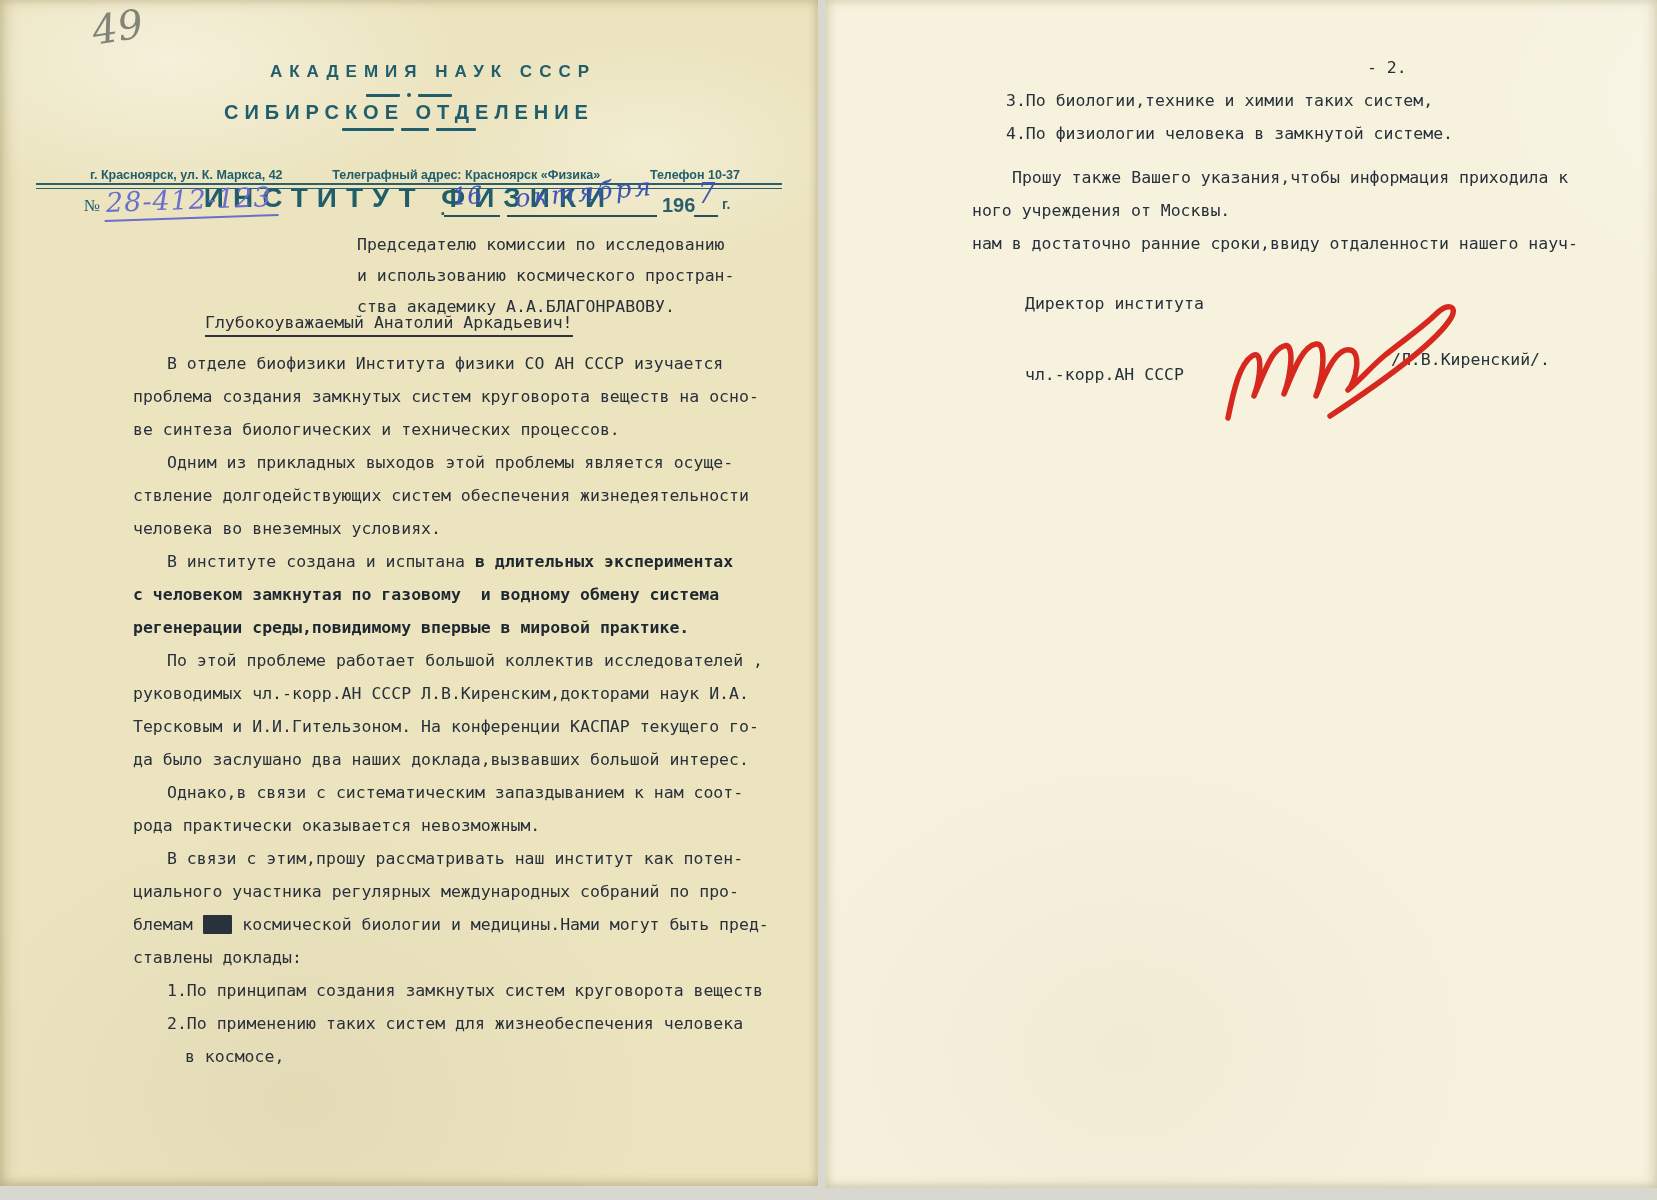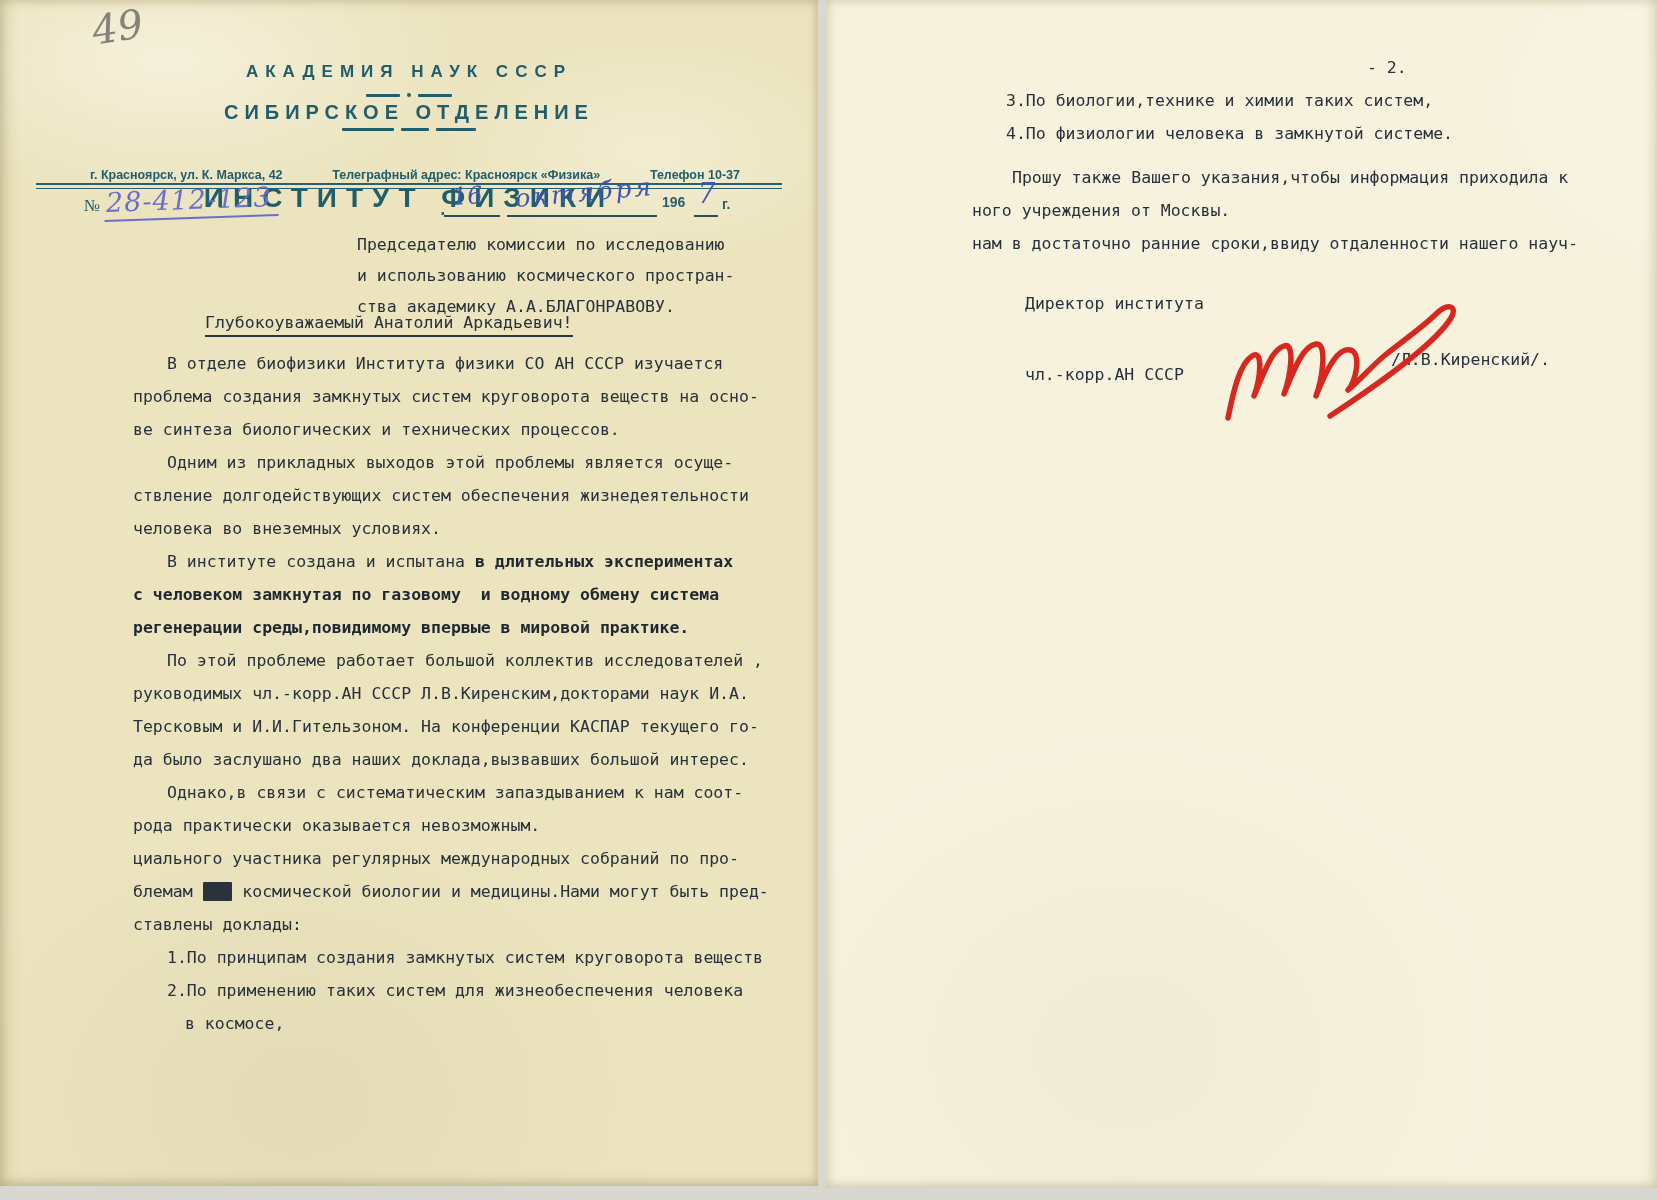--- a/index.html
+++ b/index.html
@@ -32,21 +32,21 @@
   .indent-0{padding-left:0;}
   .indent-1{padding-left:34px;}
   .indent-2{padding-left:52px;}
   .indent-3{padding-left:40px;}
   .gap-top{margin-top:11px;}
   .b{font-weight:bold;color:#1f2831;}
   .blot{background:#2a323c;color:#2a323c;border-radius:1px;}
 
   
   .lh{position:absolute;left:0;width:818px;text-align:center;color:#215e6b;font-family:"Liberation Sans",sans-serif;}
-  .lh1{top:62px;font-size:17px;font-weight:bold;letter-spacing:7px;}
+  .lh1{top:62px;font-size:17px;font-weight:bold;letter-spacing:7px;margin-left:24px;}
   .lh2{top:101px;font-size:20px;font-weight:bold;letter-spacing:6px;}
   .lh3{top:134px;font-size:28px;font-weight:bold;letter-spacing:9px;margin-top:48px;}
   .rule-row{position:absolute;left:0;width:818px;display:flex;justify-content:center;align-items:center;gap:7px;}
   .rr1{top:93px;}
   .rr2{top:128px;}
   .rdash{height:3px;background:#215e6b;border-radius:1px;}
   .rdot{width:4px;height:4px;background:#215e6b;border-radius:50%;}
   .addr-row{position:absolute;top:168px;left:90px;width:650px;display:flex;justify-content:space-between;color:#215e6b;font-family:"Liberation Sans",sans-serif;font-size:12.5px;font-weight:bold;}
   .dbl-rule{position:absolute;top:183px;left:36px;width:746px;height:3px;border-top:2px solid #2a5f6b;border-bottom:1px solid #2a5f6b;}
 
@@ -54,21 +54,21 @@
   .no-label{position:absolute;top:196px;left:84px;color:#215e6b;font-family:"Liberation Serif",serif;font-size:17px;}
   .hw{font-family:"DejaVu Serif",serif;font-style:italic;}
   .ref-num{position:absolute;top:184px;left:104px;font-size:27px;color:#6a6ecd;letter-spacing:1px;border-bottom:2px solid #6a6ecd;padding:0 6px 2px 2px;transform:rotate(-2deg);}
   .date-dot{position:absolute;top:200px;left:438px;color:#2a5f6b;font-weight:bold;}
   .hw-day{position:absolute;top:182px;left:452px;font-size:24px;color:#3f54b5;transform:rotate(-4deg);}
   .hw-month{position:absolute;top:178px;left:515px;font-size:25px;color:#3f54b5;letter-spacing:3px;transform:rotate(-5deg);}
   .u-seg{position:absolute;height:0;border-bottom:2px solid #2a4f5c;}
   .useg1{top:215px;left:444px;width:56px;}
   .useg2{top:215px;left:507px;width:150px;}
   .useg3{top:215px;left:694px;width:24px;}
-  .pr-year{position:absolute;top:194px;left:662px;color:#2a5f6b;font-family:"Liberation Sans",sans-serif;font-size:14px;font-weight:bold;}
+  .pr-year{position:absolute;top:194px;left:662px;color:#2a5f6b;font-family:"Liberation Sans",sans-serif;font-size:20px;font-weight:bold;}
   .hw-year{position:absolute;top:178px;left:698px;font-size:27px;color:#3f54b5;}
   .pr-g{position:absolute;top:196px;left:722px;color:#2a5f6b;font-family:"Liberation Sans",sans-serif;font-size:14px;font-weight:bold;}
 
   
   .corner-note{position:absolute;top:4px;left:92px;font-size:40px;color:#83837a;font-family:"DejaVu Serif",serif;font-style:italic;transform:rotate(-9deg);}
   .recipient{position:absolute;top:229px;left:357px;}
   .recipient .tline{line-height:31px;height:31px;}
   .salutation-wrap{position:absolute;top:313px;left:205px;}
   .salutation{display:inline-block;border-bottom:2px solid #2b3440;padding-bottom:3px;}
   .body1{position:absolute;top:347px;left:133px;width:670px;}
@@ -144,20 +144,21 @@
         <div class="tline indent-0"><span>человека во внеземных условиях.</span></div>
         <div class="tline indent-1"><span>В институте создана и испытана </span><span class="b">в длительных экспериментах</span></div>
         <div class="tline indent-0"><span class="b">с человеком замкнутая по газовому  и водному обмену система</span></div>
         <div class="tline indent-0"><span class="b">регенерации среды,повидимому впервые в мировой практике.</span></div>
         <div class="tline indent-1"><span>По этой проблеме работает большой коллектив исследователей ,</span></div>
         <div class="tline indent-0"><span>руководимых чл.-корр.АН СССР Л.В.Киренским,докторами наук И.А.</span></div>
         <div class="tline indent-0"><span>Терсковым и И.И.Гительзоном. На конференции КАСПАР текущего го-</span></div>
         <div class="tline indent-0"><span>да было заслушано два наших доклада,вызвавших большой интерес.</span></div>
         <div class="tline indent-1"><span>Однако,в связи с систематическим запаздыванием к нам соот-</span></div>
         <div class="tline indent-0"><span>рода практически оказывается невозможным.</span></div>
+        <div class="tline indent-1"><span>В связи с этим,прошу рассматривать наш институт как потен-</span></div>
         <div class="tline indent-0"><span>циального участника регулярных международных собраний по про-</span></div>
         <div class="tline indent-0"><span>блемам </span><span class="blot">вне</span><span> космической биологии и медицины.Нами могут быть пред-</span></div>
         <div class="tline indent-0"><span>ставлены доклады:</span></div>
         <div class="tline indent-1"><span>1.По принципам создания замкнутых систем круговорота веществ</span></div>
         <div class="tline indent-1"><span>2.По применению таких систем для жизнеобеспечения человека</span></div>
         <div class="tline indent-2"><span>в космосе,</span></div>
       </div>
   </div>
 
   <div class="page page2">

